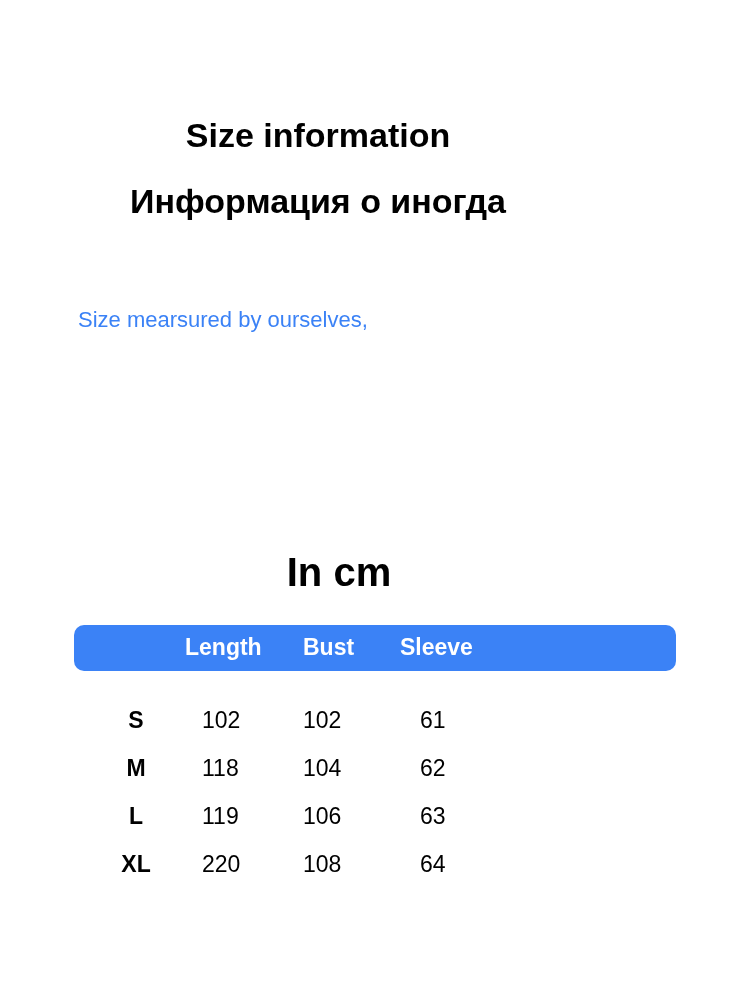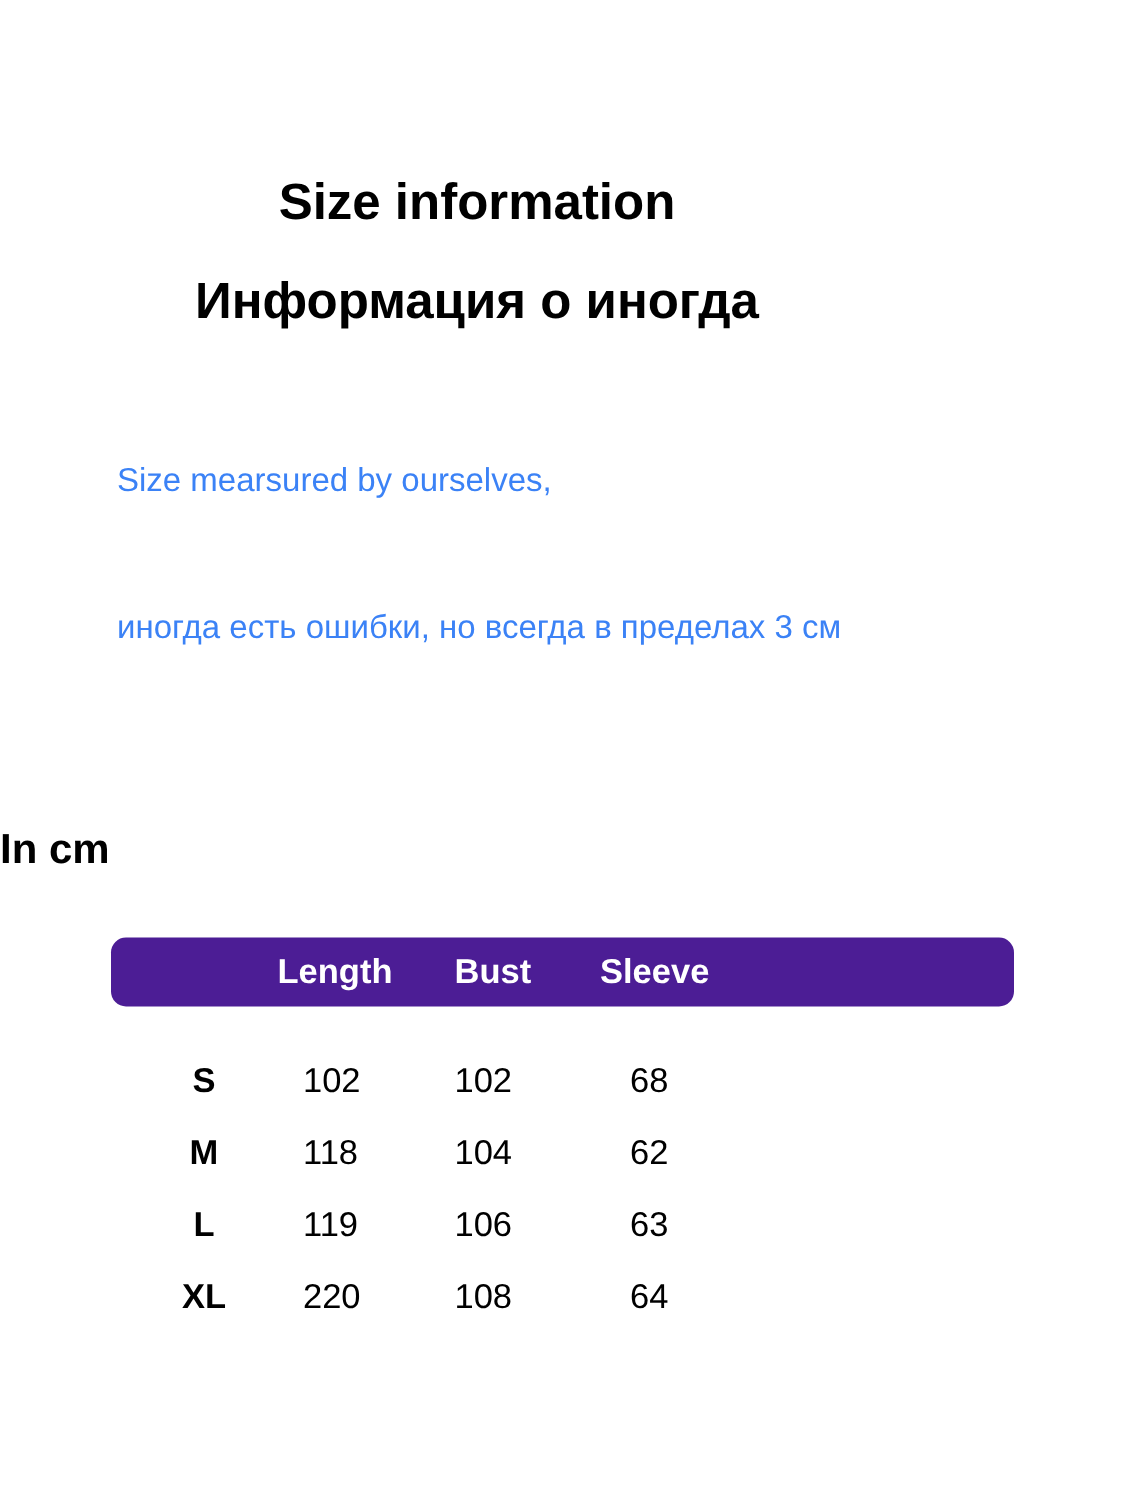--- a/index.html
+++ b/index.html
@@ -3,56 +3,55 @@
 <meta charset="utf-8">
 <style>
   html, body { margin: 0; padding: 0; background: #ffffff; }
   body { width: 750px; height: 1000px; position: relative; overflow: hidden; font-family: "Liberation Sans", sans-serif; color: #000; }
   .title { position: absolute; left: 0; width: 636px; text-align: center; font-weight: bold; }
   .t1 { top: 116px; font-size: 34px; }
   .t2 { top: 182px; font-size: 34px; }
   .para { position: absolute; left: 78px; font-size: 22px; line-height: 36px; color: #3b82f6; }
   .p1 { top: 302px; }
   .p2 { top: 400px; }
-  .unit { position: absolute; top: 550px; left: 0; width: 678px; text-align: left; font-weight: bold; font-size: 28px; }
-  .header { position: absolute; top: 625px; left: 74px; width: 602px; height: 46px; background: #4c1d95; border-radius: 10px; color: #fff; font-weight: bold; font-size: 23px; }
+  .unit { position: absolute; top: 550px; left: 0; width: 678px; text-align: center; font-weight: bold; font-size: 40px; }
+  .header { position: absolute; top: 625px; left: 74px; width: 602px; height: 46px; background: #3b82f6; border-radius: 10px; color: #fff; font-weight: bold; font-size: 23px; }
   .header span { position: absolute; top: 9px; }
   .row { position: absolute; left: 0; width: 750px; height: 30px; font-size: 23px; }
   .row span { position: absolute; top: 0; }
   .size { font-weight: bold; width: 60px; left: 106px; text-align: center; }
   .c1 { left: 202px; }
   .c2 { left: 303px; }
   .c3 { left: 420px; }
 </style>
 </head>
 <body>
 
 <div class="title t1">Size information</div>
 <div class="title t2">Информация о иногда</div>
 
 <div class="para p1">
   <div>Size mearsured by ourselves,</div>
 </div>
 <div class="para p2">
-  <div>иногда есть ошибки, но всегда в пределах 3 см</div>
 </div>
 
 <div class="unit">In cm</div>
 
 <div class="header">
   <span style="left:111px">Length</span>
   <span style="left:229px">Bust</span>
   <span style="left:326px">Sleeve</span>
 </div>
 
 <div class="row" style="top:707px">
   <span class="size">S</span>
   <span class="c1">102</span>
   <span class="c2">102</span>
-  <span class="c3">68</span>
+  <span class="c3">61</span>
 </div>
 <div class="row" style="top:755px">
   <span class="size">M</span>
   <span class="c1">118</span>
   <span class="c2">104</span>
   <span class="c3">62</span>
 </div>
 <div class="row" style="top:803px">
   <span class="size">L</span>
   <span class="c1">119</span>

